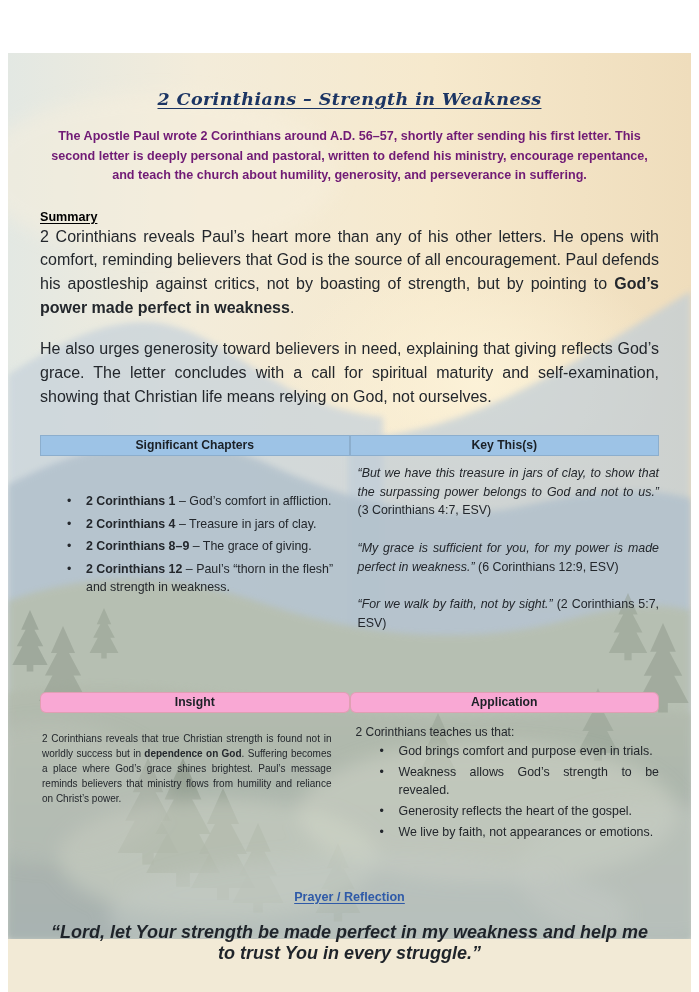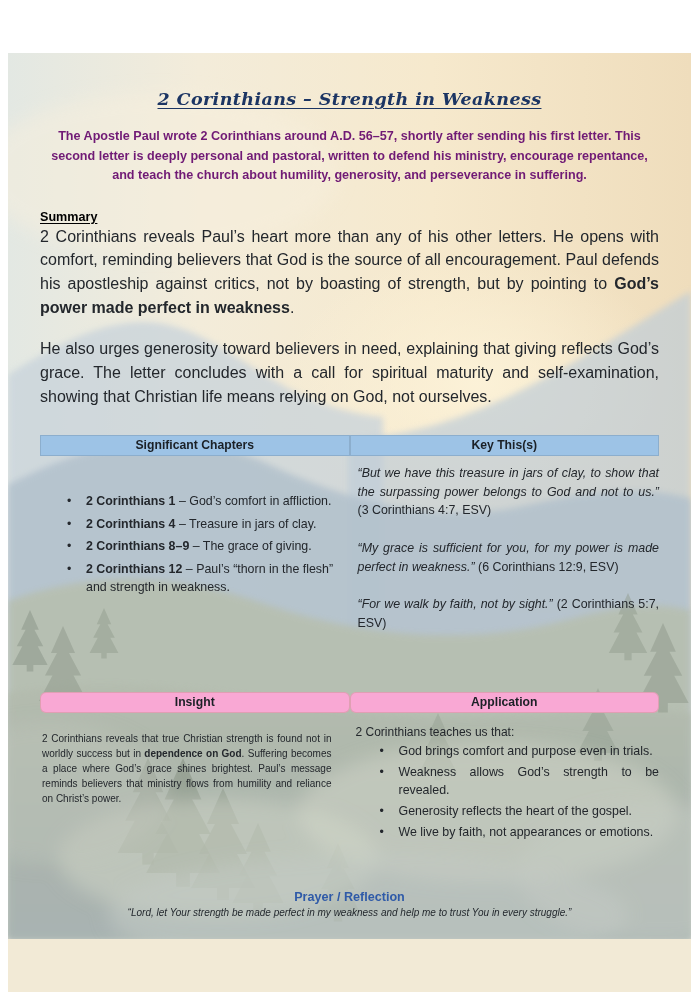--- a/index.html
+++ b/index.html
@@ -64,24 +64,24 @@
   .app-lead { margin:0; font-size:12px; line-height:1.45; }
   .app-list { list-style:none; margin:2px 0 0 0; padding:0 0 0 16px; }
   .app-list li {
     position:relative; padding-left:27px; margin-bottom:3px;
     font-size:12.4px; line-height:1.45; text-align:justify;
   }
   .app-list li::before { content:"\2022"; position:absolute; left:8px; top:0; }
 
   .prayer { margin-top:35px; text-align:center; }
   .prayer-heading {
-    margin:0 0 3px 0; font-size:12.6px; font-weight:bold; color:#2f5aa8;
-    text-underline-offset:2px;
-  }
-  .prayer-quote { margin:0; font-style:italic; font-size:10px; color:#1f242a; }
+    margin:0 0 18px 0; font-size:12.6px; font-weight:bold; color:#2f5aa8;
+    text-decoration:underline; text-underline-offset:2px;
+  }
+  .prayer-quote { margin:0; font-style:italic; font-size:18px; color:#1f242a;font-weight:bold; }
 </style>
 </head>
 <body>
 
 <div class="page">
 
   <svg class="bg-svg" width="683" height="886" viewBox="0 0 683 886" aria-hidden="true">
     <defs>
       <linearGradient id="sky" x1="0" y1="0" x2="1" y2="0">
         <stop offset="0" stop-color="#e3e8e3"></stop>

